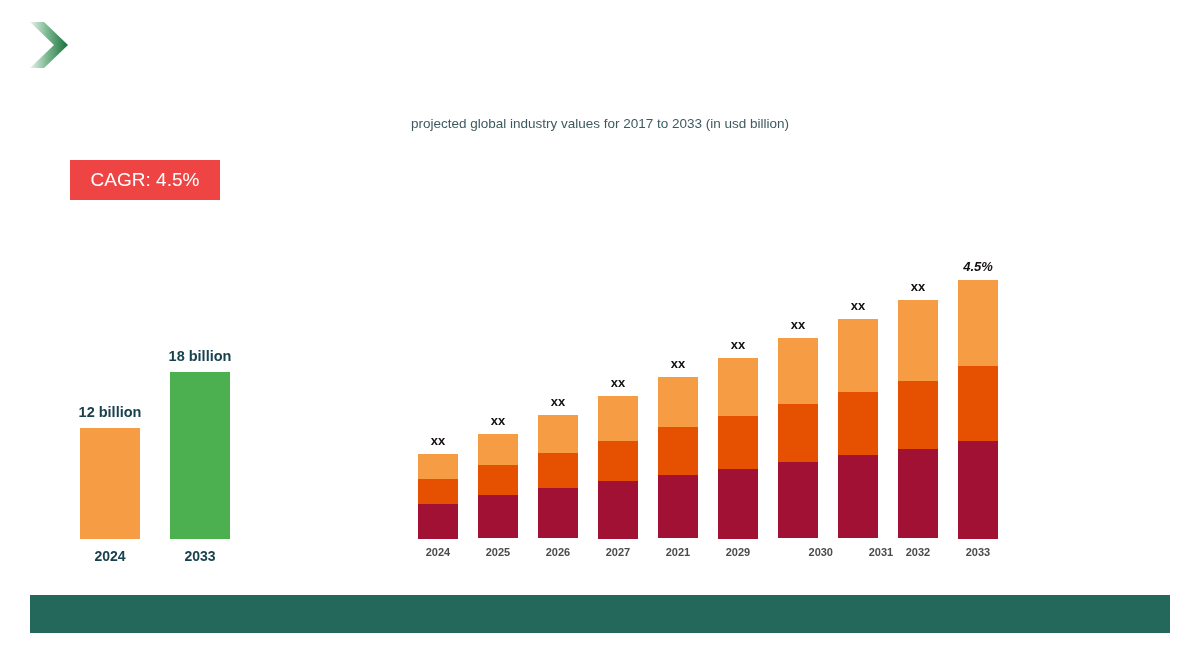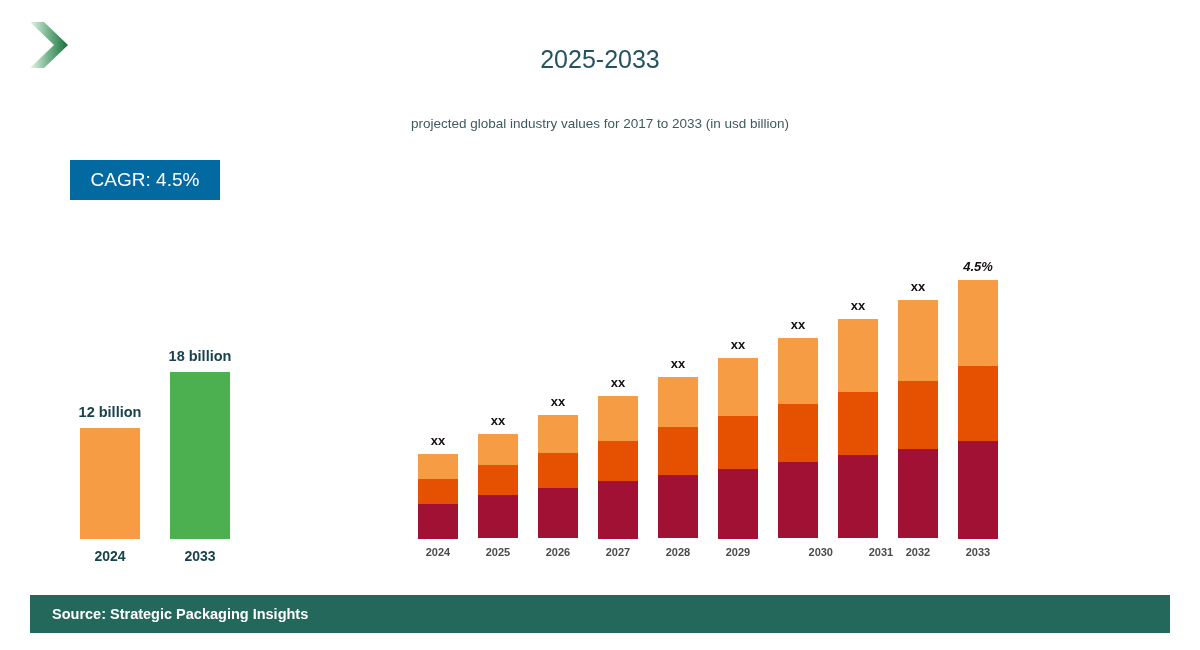--- a/index.html
+++ b/index.html
@@ -73,21 +73,21 @@
     color: #3d5a60;
   }
 
   
   #cagr-badge {
     position: absolute;
     left: 70px;
     top: 160px;
     width: 150px;
     height: 40px;
-    background: #0369a1;
+    background: #ef4444;
     color: #ffffff;
     font-size: 19px;
     display: flex;
     align-items: center;
     justify-content: center;
   }
 
   
   #compare-panel {
     position: absolute;
@@ -193,21 +193,20 @@
           <stop offset="45%" stop-color="#7cb891"></stop>
           <stop offset="100%" stop-color="#17703a"></stop>
         </linearGradient>
       </defs>
       <path d="M2 4 L26 27 L2 50 L16 50 L40 27 L16 4 Z" fill="url(#chevGrad)"></path>
     </svg>
   </div>
 </div>
 
 <div id="chart-title">
-  <div>2025-2033</div>
 </div>
 <div id="chart-subtitle">projected global industry values for 2017 to 2033 (in usd billion)</div>
 
 <div id="cagr-badge">CAGR: 4.5%</div>
 
 <div id="compare-panel">
     <div class="cmp-bar-wrap" style="left: 40px; height: 111px;">
       <div class="cmp-bar" style="height: 111px; background: rgb(245, 156, 69);"></div>
     </div>
     <div class="cmp-value" style="left: 0px; bottom: 150px;">12 billion</div>
@@ -257,21 +256,21 @@
     <div class="stack-label" style="left: 183px; bottom: 170px;">xx</div>
     <div class="stack-year" style="left: 183px;">2027</div>
     <div class="stack-col" style="left: 258px;">
       <div class="stack-bar" style="height: 161px;">
         <div class="seg" style="height: 50px; background: rgb(245, 156, 69);"></div>
         <div class="seg" style="height: 48px; background: rgb(229, 81, 0);"></div>
         <div class="seg" style="height: 63px; background: rgb(161, 17, 51);"></div>
       </div>
     </div>
     <div class="stack-label" style="left: 243px; bottom: 189px;">xx</div>
-    <div class="stack-year" style="left: 243px;">2028</div>
+    <div class="stack-year" style="left: 243px;">2021</div>
     <div class="stack-col" style="left: 318px;">
       <div class="stack-bar" style="height: 180px;">
         <div class="seg" style="height: 58px; background: rgb(245, 156, 69);"></div>
         <div class="seg" style="height: 53px; background: rgb(229, 81, 0);"></div>
         <div class="seg" style="height: 70px; background: rgb(161, 17, 51);"></div>
       </div>
     </div>
     <div class="stack-label" style="left: 303px; bottom: 208px;">xx</div>
     <div class="stack-year" style="left: 303px;">2029</div>
     <div class="stack-col" style="left: 378px;">
@@ -306,14 +305,13 @@
         <div class="seg" style="height: 86px; background: rgb(245, 156, 69);"></div>
         <div class="seg" style="height: 75px; background: rgb(229, 81, 0);"></div>
         <div class="seg" style="height: 98px; background: rgb(161, 17, 51);"></div>
       </div>
     </div>
     <div class="stack-label" style="left: 543px; bottom: 286px; font-style: italic;">4.5%</div>
     <div class="stack-year" style="left: 543px;">2033</div>
   </div>
 
 <div id="footer">
-  <span>Source: Strategic Packaging Insights</span>
 </div>
 
 </body></html>

